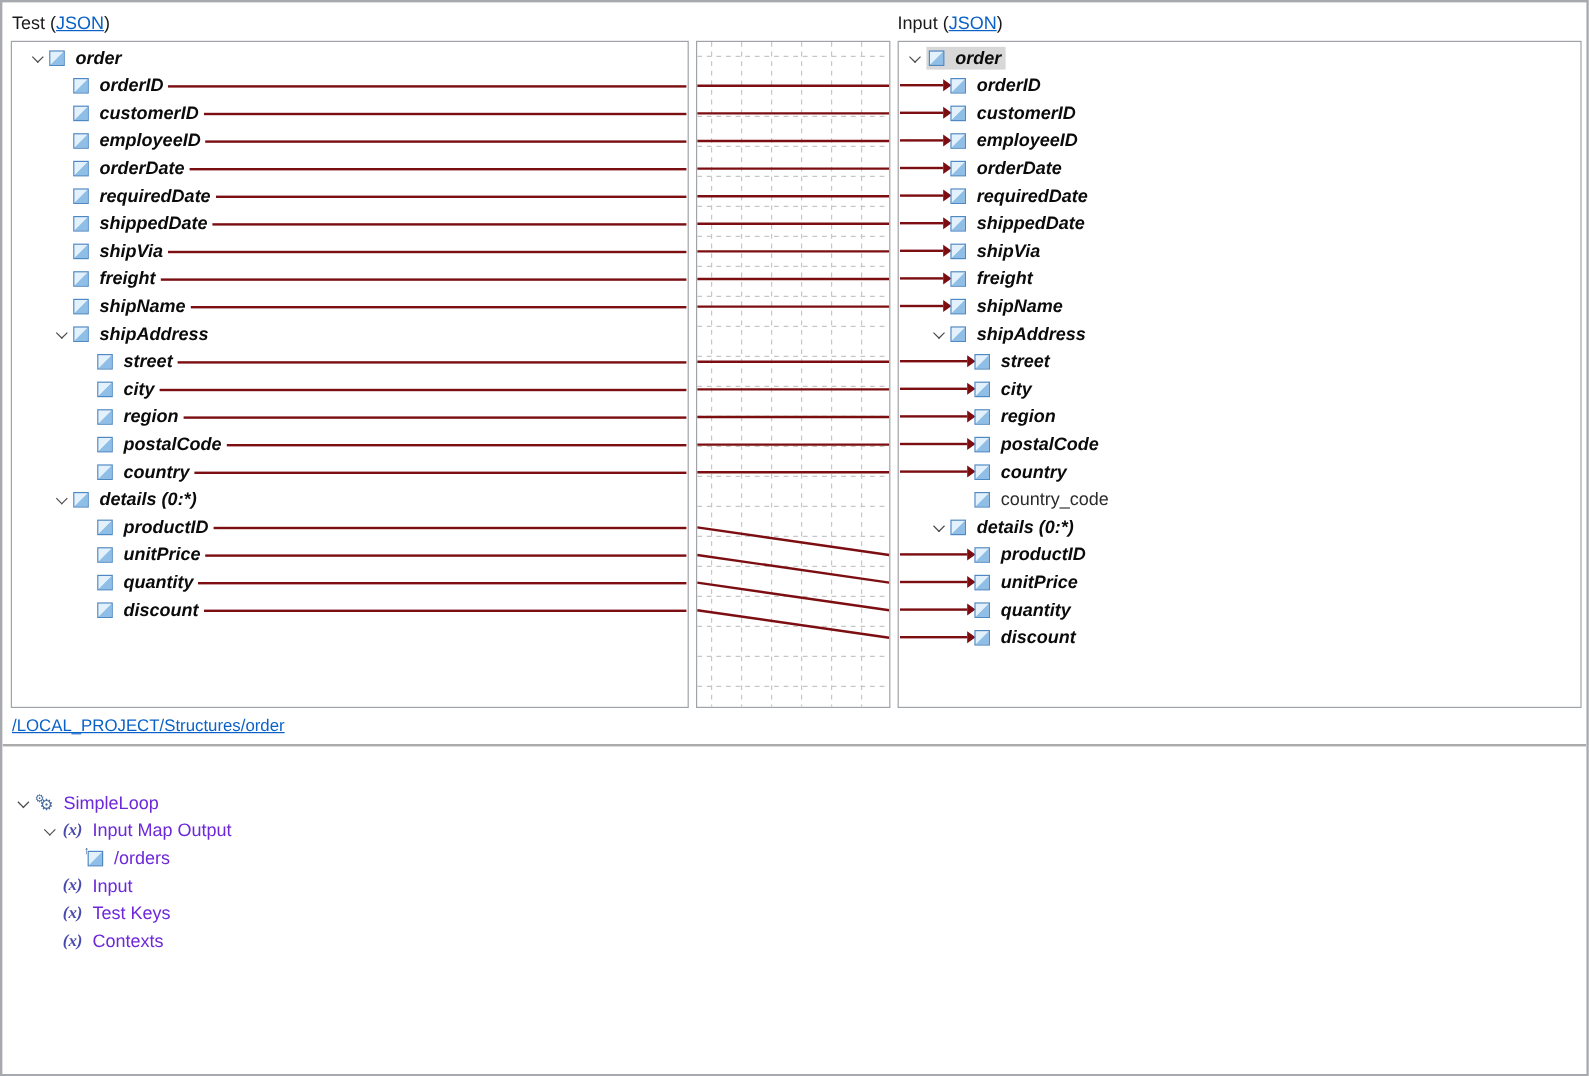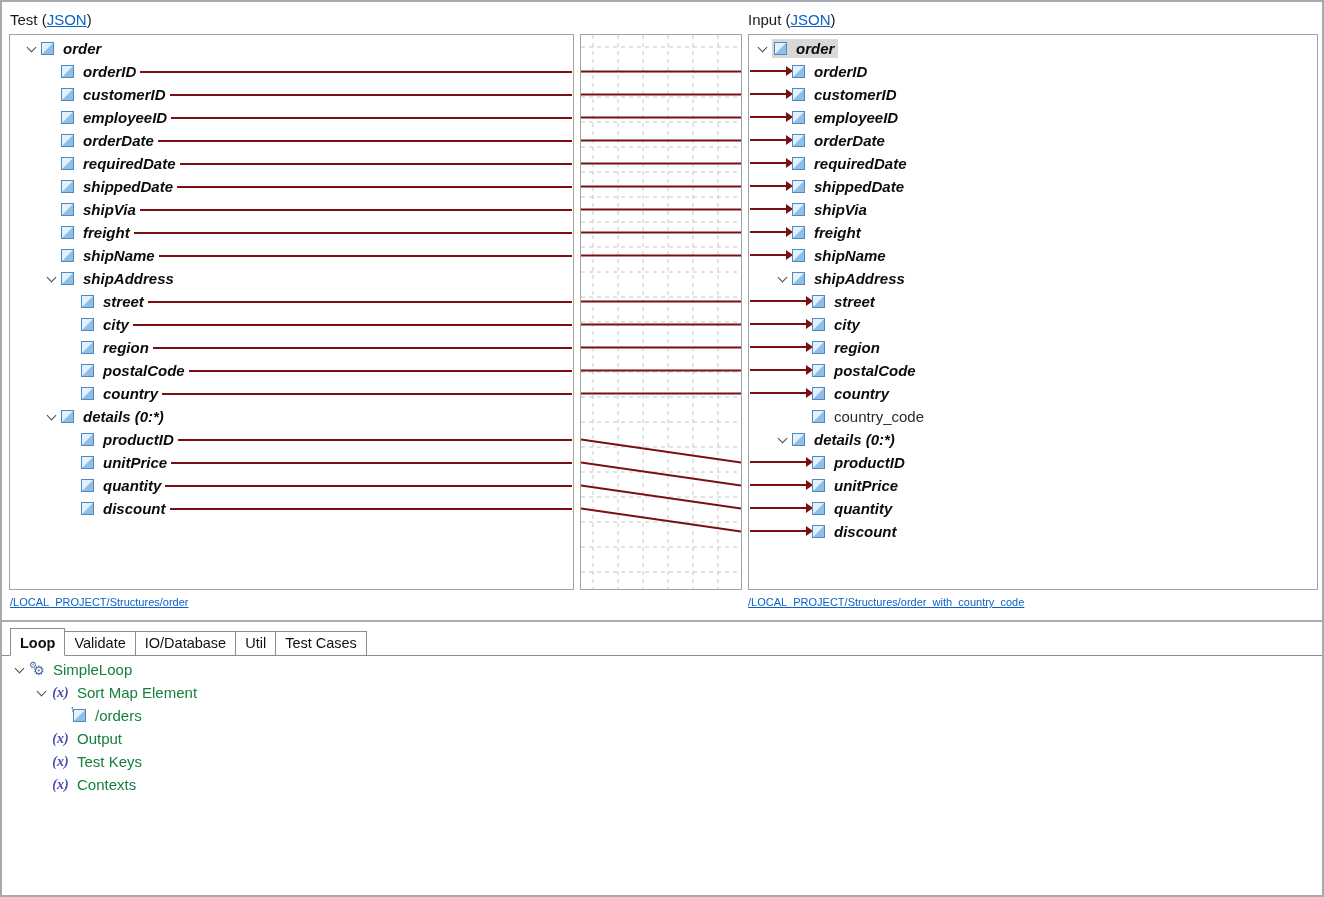--- a/index.html
+++ b/index.html
@@ -19,21 +19,21 @@
                font-size:14px; line-height:1; }
   
   .content{ position:relative; flex:1; background:#fff; overflow:hidden; }
   .panel-label{ position:absolute; top:9px; font-size:15px; color:#1a1a1a; }
   .panel-label a, .src-link{ color:#0a62c8; text-decoration:underline; cursor:pointer; }
   .tree-panel{ position:absolute; top:32px; height:556px; border:1px solid #a0a3a8;
                background:#fff; overflow:hidden; padding-top:2px; }
   #left-panel{ left:7px; width:565px; }
   #mid-panel{ left:578px; width:162px; border:1px solid #a0a3a8; position:absolute; top:32px; height:556px; background:#fff; }
   #right-panel{ left:746px; width:570px; }
-  .src-link{ position:absolute; top:594px; font-size:11px; }
+  .src-link{ position:absolute; top:594px; font-size:14px; }
   
   .trow{ height:23px; display:flex; align-items:center; white-space:nowrap; position:relative; }
   .trow .lbl{ font-size:15px; font-weight:bold; font-style:italic; color:#0b0b0b; padding:0 2px; }
   .trow .lbl.plain{ font-weight:normal; font-style:normal; color:#2b2b2b; }
   .selwrap{ display:flex; align-items:center; background:#d8d8d8; padding:1px 2px; }
   .chev{ width:17px; height:17px; flex:none; position:relative; }
   .chev.show::before{ content:""; position:absolute; left:4px; top:4px; width:6px; height:6px;
         border-right:1.6px solid #4c4c4c; border-bottom:1.6px solid #4c4c4c; transform:rotate(45deg); }
   .el-icon{ width:13px; height:13px; flex:none; margin-right:7px; border:1px solid #4f89c4;
             background:linear-gradient(135deg,#e3f1fc 0 48%,#8fbfe6 52% 100%); position:relative; }
@@ -43,21 +43,21 @@
             border-top:5px solid transparent; border-bottom:5px solid transparent; }
   
   .splitter{ position:absolute; left:0; top:618px; width:100%; height:2px; background:#ababab; }
   .btabs{ position:absolute; left:0; top:624px; width:100%; height:30px; display:flex;
           align-items:flex-end; padding-left:8px; border-bottom:1px solid #8c8c8c; }
   .btab{ font-size:14.5px; padding:3px 9px 4px; border-top:1px solid #8c8c8c; border-right:1px solid #8c8c8c;
          color:#111; background:#fff; }
   .btab:first-child{ border-left:1px solid #8c8c8c; }
   .btab.active{ font-weight:bold; padding-top:6px; margin-bottom:-1px; border-bottom:1px solid #fff; z-index:2; }
   #bottom-tree{ position:absolute; left:0; top:656px; width:100%; }
-  #bottom-tree .lbl{ font-weight:normal; font-style:normal; font-size:15px; color:#15803d; }
+  #bottom-tree .lbl{ font-weight:normal; font-style:normal; font-size:15px; color:#6d28d9; }
   .gears-icon{ width:17px; height:17px; flex:none; margin-right:5px; position:relative; color:#44699f; }
   .gears-icon span{ position:absolute; line-height:1; }
   .fx-icon{ flex:none; margin-right:5px; font-family:"Liberation Serif", serif; font-style:italic;
             font-weight:bold; font-size:14px; color:#4a4aae; width:19px; text-align:center; }
   .ref-badge{ position:absolute; left:-4px; top:-6px; font-size:9px; color:#173a7a; font-weight:bold; }
 </style>
 </head>
 <body>
 
 <div class="window">
@@ -370,57 +370,49 @@
         </div>
         <div class="trow" style="padding-left: 46px;">
           <div class="in-arrow" style="width: 56px;"></div>
           <span class="chev"></span>
           <span class="el-icon"></span>
           <span class="lbl">discount</span>
         </div>
       </div>
 
     <a class="src-link" style="left:8px">/LOCAL_PROJECT/Structures/order</a>
-    <a class="src-link" style="left:746px">/LOCAL_PROJECT/Structures/order_with_country_code</a>
 
     <div class="splitter"></div>
 
-    <div class="btabs" id="btabs">
-        <div class="btab active">Loop</div>
-        <div class="btab">Validate</div>
-        <div class="btab">IO/Database</div>
-        <div class="btab">Util</div>
-        <div class="btab">Test Cases</div>
-      </div>
 
     <div id="bottom-tree">
         <div class="trow" style="padding-left: 10px;">
           <span class="chev show"></span>
           <span class="gears-icon">
             <span style="font-size: 9px; left: 0px; top: 0px;">⚙</span>
             <span style="font-size: 13px; left: 4px; top: 3px;">⚙</span>
           </span>
           <span class="lbl">SimpleLoop</span>
         </div>
         <div class="trow" style="padding-left: 32px;">
           <span class="chev show"></span>
           <span class="fx-icon">(x)</span>
-          <span class="lbl">Sort Map Element</span>
+          <span class="lbl">Input Map Output</span>
         </div>
         <div class="trow" style="padding-left: 54px;">
           <span class="chev"></span>
           <span class="el-icon">
             <span class="ref-badge">↑</span>
           </span>
           <span class="lbl">/orders</span>
         </div>
         <div class="trow" style="padding-left: 32px;">
           <span class="chev"></span>
           <span class="fx-icon">(x)</span>
-          <span class="lbl">Output</span>
+          <span class="lbl">Input</span>
         </div>
         <div class="trow" style="padding-left: 32px;">
           <span class="chev"></span>
           <span class="fx-icon">(x)</span>
           <span class="lbl">Test Keys</span>
         </div>
         <div class="trow" style="padding-left: 32px;">
           <span class="chev"></span>
           <span class="fx-icon">(x)</span>
           <span class="lbl">Contexts</span>

